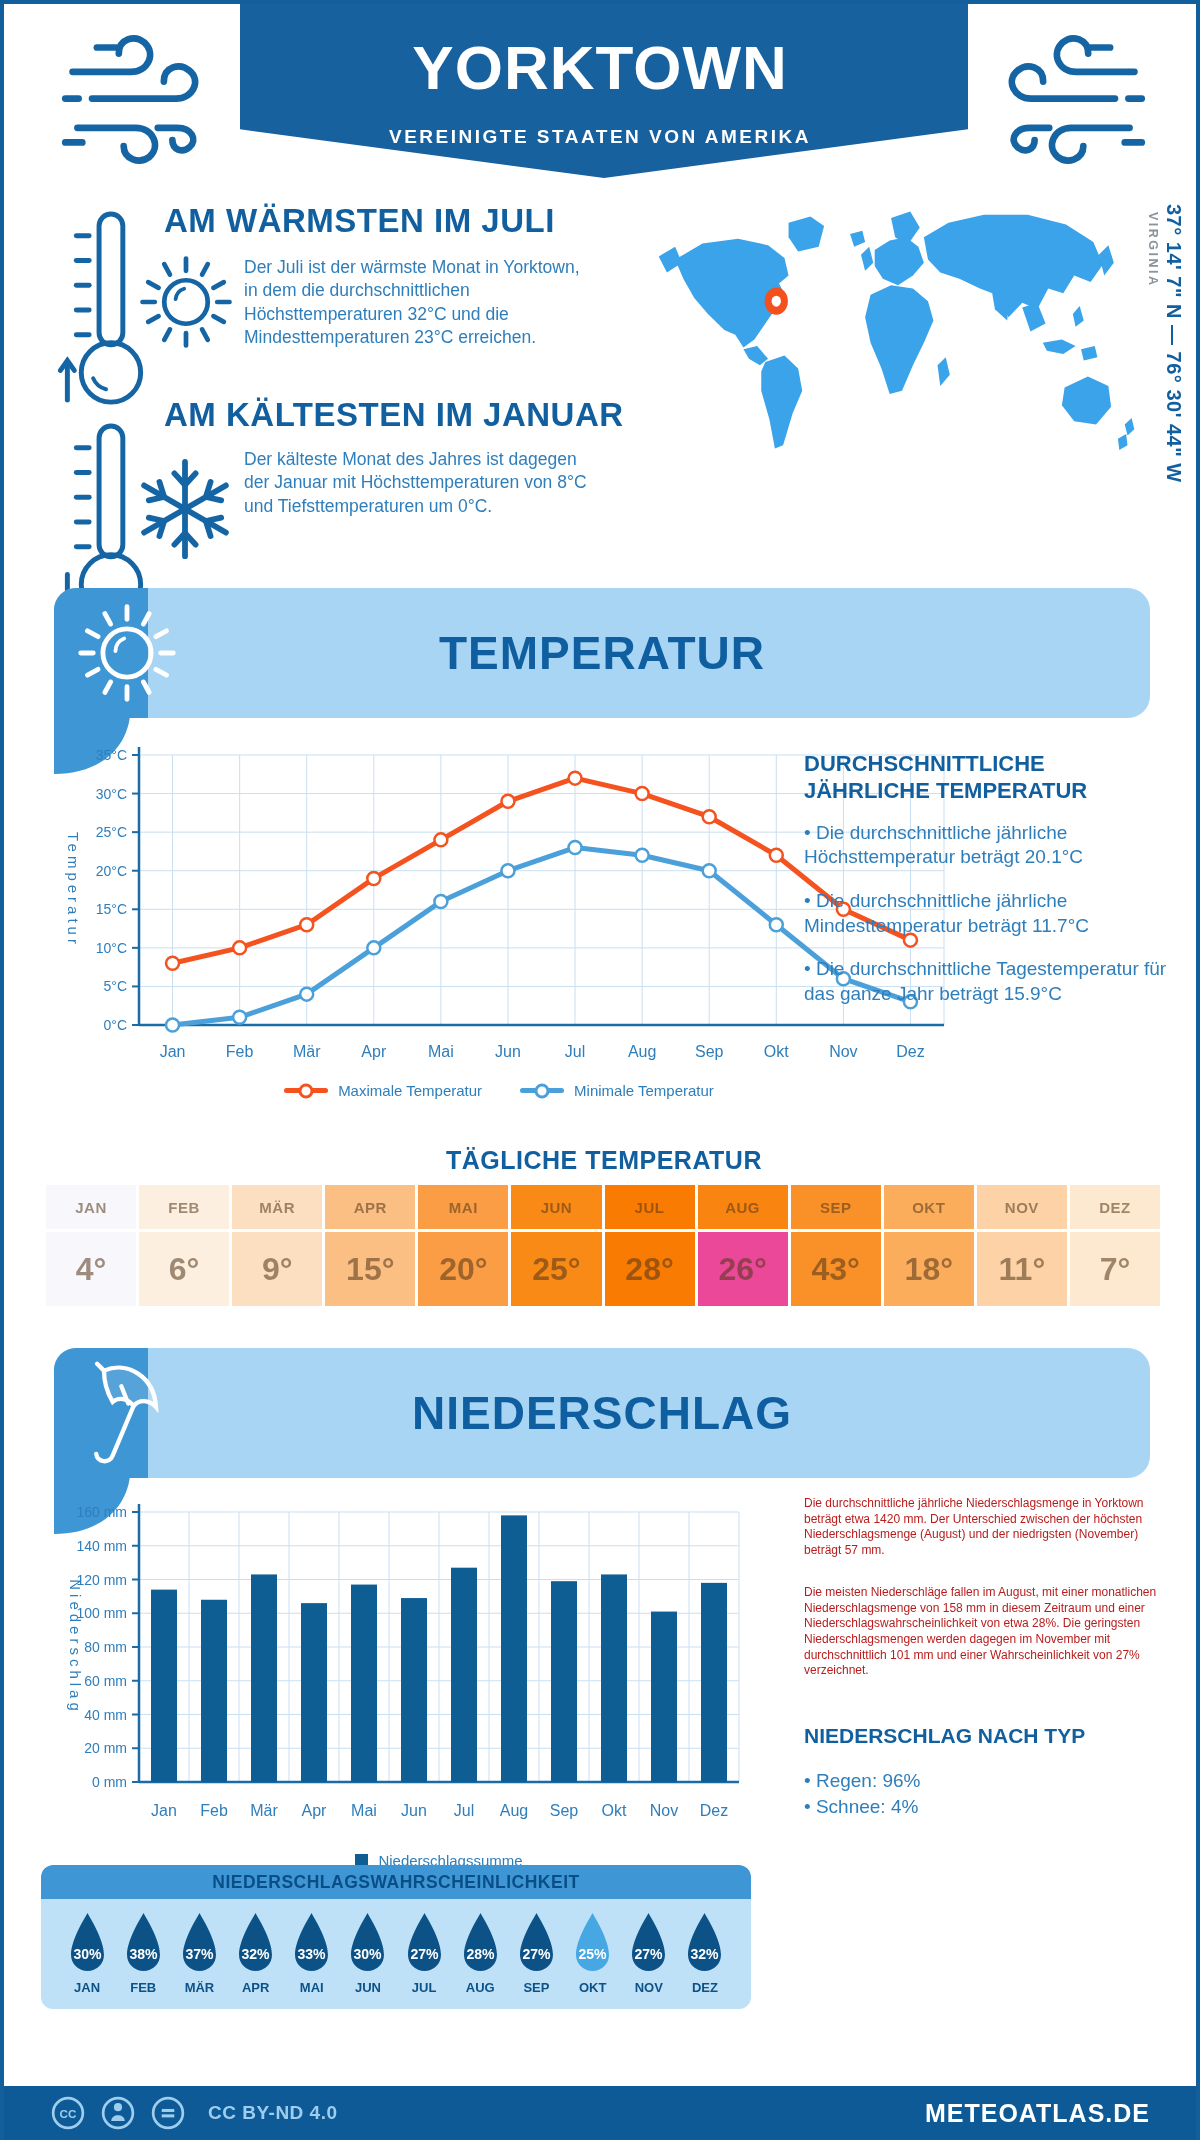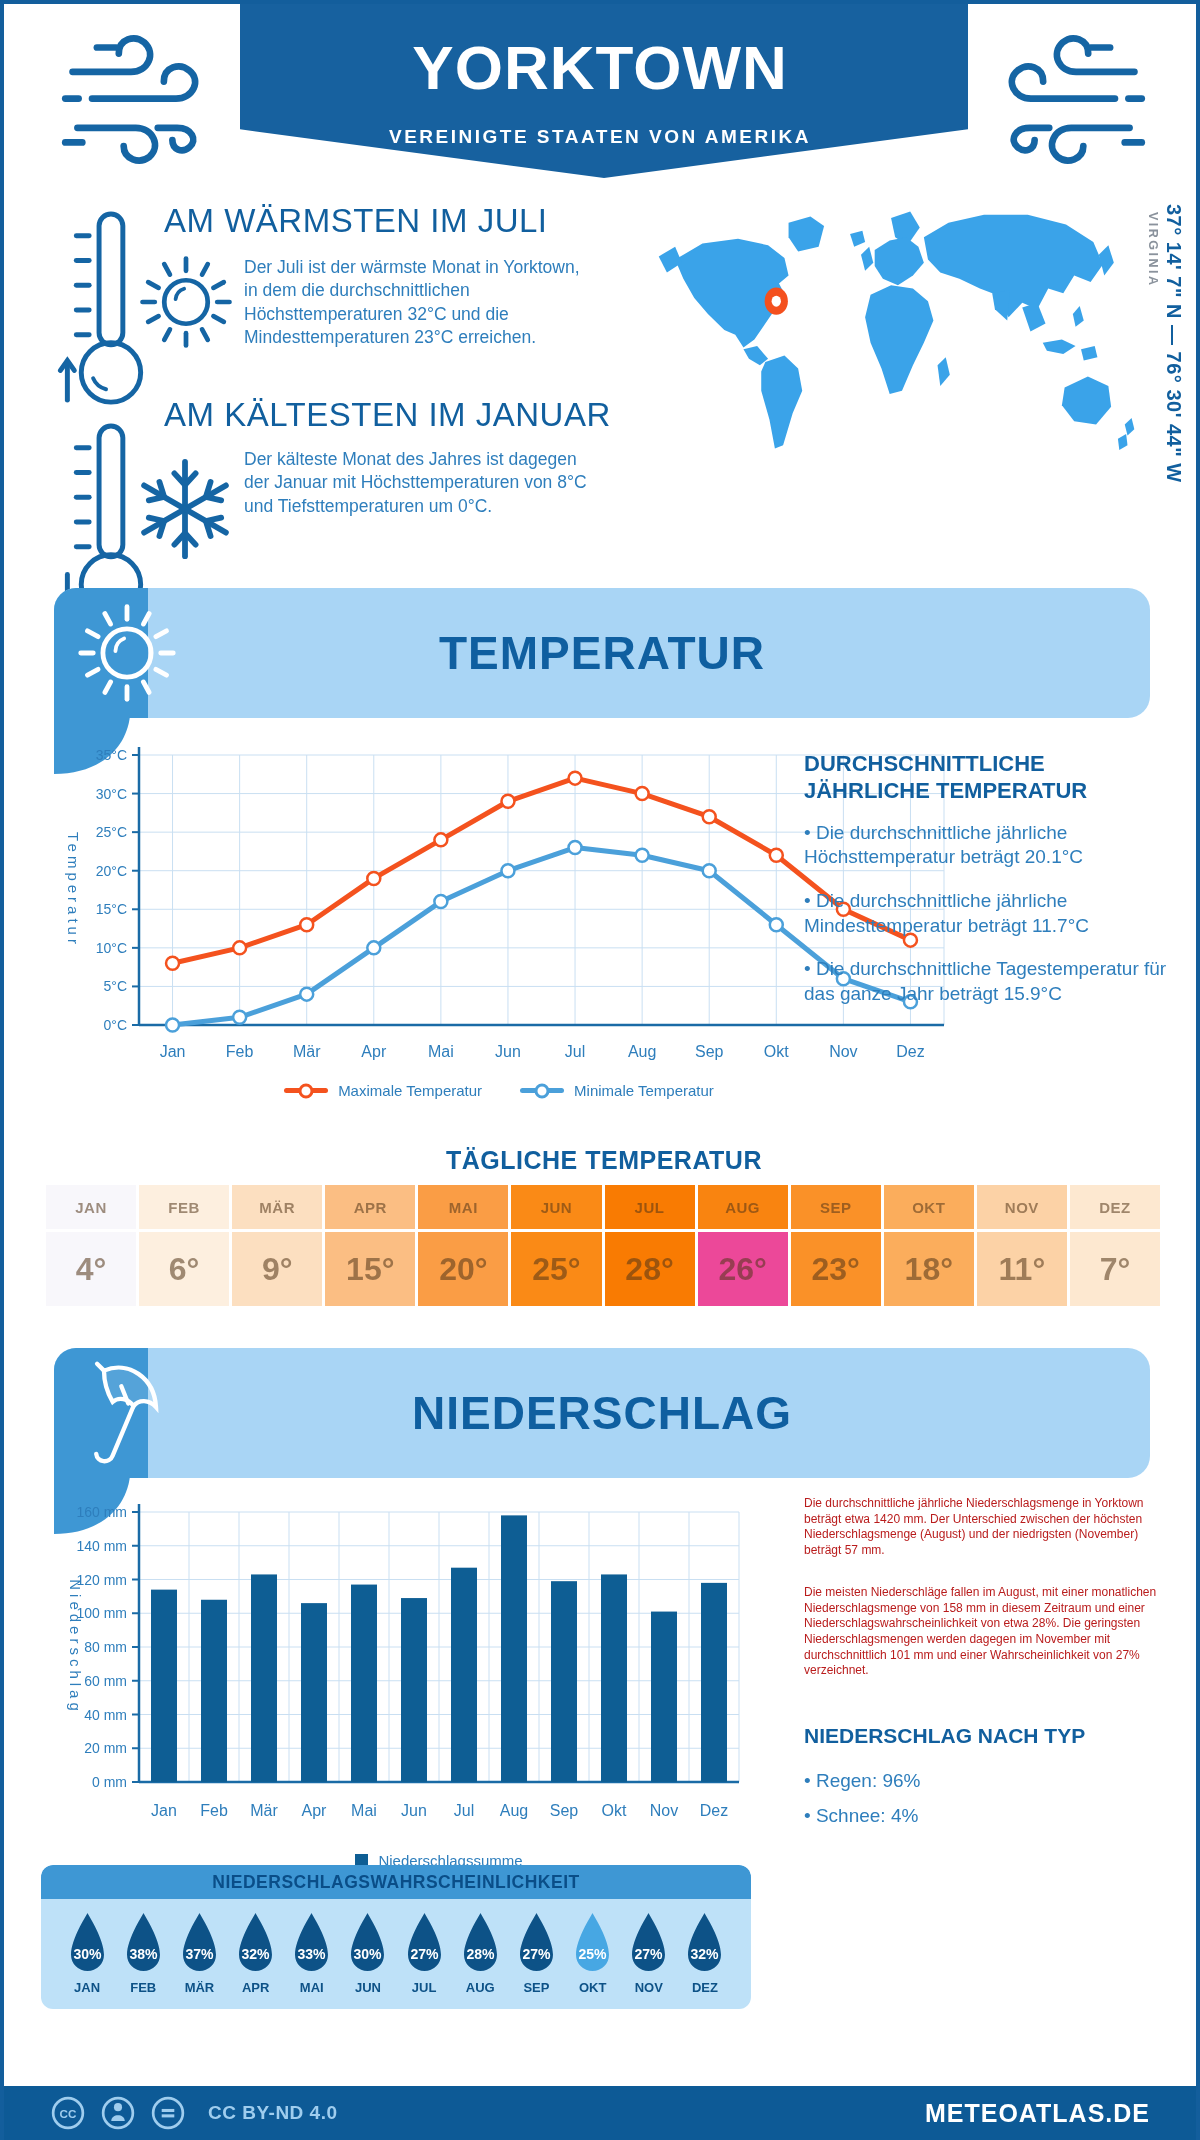--- a/index.html
+++ b/index.html
@@ -11,21 +11,21 @@
 
   
   .ribbon{left:236px;top:0;width:728px;height:174px;background:#17619F;
           clip-path:polygon(0 0,100% 0,100% 72%,50% 100%,0 72%);}
   .ribbon-title{left:0;right:0;top:28px;text-align:center;color:#fff;font-size:62px;
                 font-weight:800;letter-spacing:1px;}
   .ribbon-sub{left:0;right:0;top:122px;text-align:center;color:#fff;font-size:19px;
               font-weight:600;letter-spacing:2.5px;}
 
   
-  .hl-heading{font-size:33px;font-weight:400;color:#115F9E;letter-spacing:.5px;}
+  .hl-heading{font-size:33px;font-weight:700;color:#115F9E;letter-spacing:.5px;}
   .hl-text{font-size:17.5px;line-height:1.34;color:#2E7EBC;}
 
   
   .vtext{writing-mode:vertical-rl;}
   .coords{font-size:20px;font-weight:800;color:#115F9E;letter-spacing:.5px;}
   .region{font-size:12.5px;font-weight:600;color:#8A929C;letter-spacing:2.5px;}
 
   
   .banner{height:130px;border-radius:22px;background:#A9D5F5;}
   .banner-square{width:94px;height:130px;border-radius:22px 0 0 0;background:#3E97D4;}
@@ -345,21 +345,21 @@
     </div>
   <div class="abs daily-grid" style="left:42px;top:1228px;width:1114px" id="daily-values">
       <div class="cell v" style="background: rgb(248, 247, 251);">4°</div>
       <div class="cell v" style="background: rgb(253, 239, 223);">6°</div>
       <div class="cell v" style="background: rgb(252, 223, 192);">9°</div>
       <div class="cell v" style="background: rgb(251, 190, 131);">15°</div>
       <div class="cell v" style="background: rgb(250, 157, 69);">20°</div>
       <div class="cell v" style="background: rgb(250, 138, 22);">25°</div>
       <div class="cell v" style="background: rgb(249, 123, 2);">28°</div>
       <div class="cell v" style="background: #ec4899;">26°</div>
-      <div class="cell v" style="background: rgb(250, 145, 40);">23°</div>
+      <div class="cell v" style="background: rgb(250, 145, 40);">43°</div>
       <div class="cell v" style="background: rgb(251, 173, 92);">18°</div>
       <div class="cell v" style="background: rgb(252, 210, 166);">11°</div>
       <div class="cell v" style="background: rgb(253, 232, 208);">7°</div>
     </div>
 
   <div class="abs banner" style="left:50px;top:1344px;width:1096px"></div>
   <div class="abs banner-square" style="left:50px;top:1344px"></div>
   <svg class="abs" style="left:50px;top:1472px" width="80" height="60" viewBox="0 0 80 60">
     <path d="M0 0 H76 C72 34 44 58 0 58 Z" fill="#3E97D4"></path>
   </svg>
@@ -447,21 +447,21 @@
         <span class="lg-sq" style="background:#0E5E94"></span>
         <span class="lg-text">Niederschlagssumme</span>
       </div>
     </div>
 
   <div class="abs" style="left:800px;top:1492px;width:374px">
     <div class="para">Die durchschnittliche jährliche Niederschlagsmenge in Yorktown beträgt etwa 1420 mm. Der Unterschied zwischen der höchsten Niederschlagsmenge (August) und der niedrigsten (November) beträgt 57 mm.</div>
     <div class="para" style="margin-top:26px">Die meisten Niederschläge fallen im August, mit einer monatlichen Niederschlagsmenge von 158 mm in diesem Zeitraum und einer Niederschlagswahrscheinlichkeit von etwa 28%. Die geringsten Niederschlagsmengen werden dagegen im November mit durchschnittlich 101 mm und einer Wahrscheinlichkeit von 27% verzeichnet.</div>
     <div class="facts-h" style="margin-top:44px;font-size:21px">NIEDERSCHLAG NACH TYP</div>
     <div class="fact" style="margin-top:20px">• Regen: 96%</div>
-    <div class="fact" style="margin-top:11px">• Schnee: 4%</div>
+    <div class="fact" style="margin-top:2px">• Schnee: 4%</div>
   </div>
 
   <div class="abs prob-panel" style="left:37px;top:1861px">
     <div class="prob-head">NIEDERSCHLAGSWAHRSCHEINLICHKEIT</div>
     <div class="prob-row" id="prob-drops">
         <div class="drop-slot">
           <svg viewBox="0 0 48 66" width="47" height="64">
             <path d="M24 2 C22 6 7 29 7 45 A17 17 0 0 0 41 45 C41 29 26 6 24 2 Z" fill="#0D5287"></path>
             <text x="24" y="50" text-anchor="middle" font-size="14.5" font-weight="bold" fill="#fff">30%</text>
           </svg>

